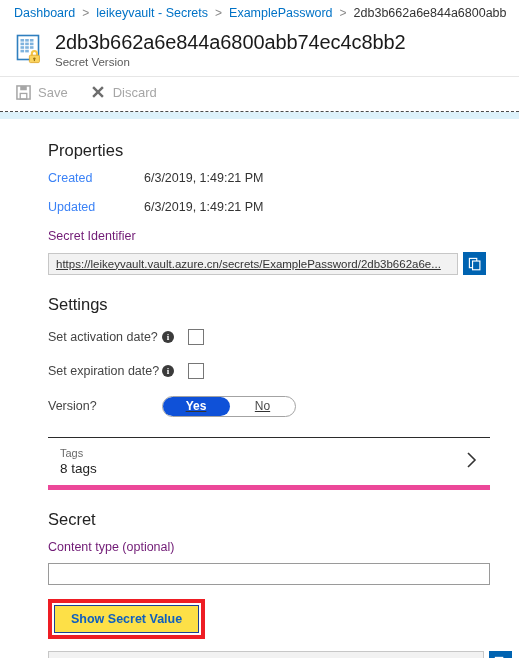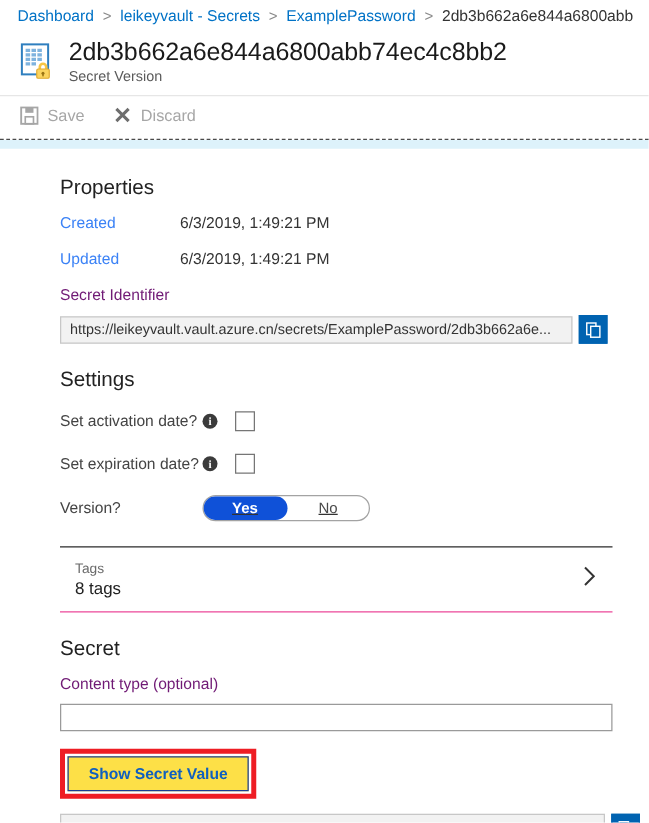--- a/index.html
+++ b/index.html
@@ -144,20 +144,21 @@
     font-size: 12.5px;
     color: #701a75;
     margin-bottom: 9px;
   }
 
   
   .input-row {
     display: flex;
     align-items: center;
     margin-bottom: 4px;
+    text-decoration: underline;
   }
   .ro-input {
     width: 410px;
     height: 22px;
     box-sizing: border-box;
     background: #f2f2f2;
     border: 1px solid #c7c7c7;
     font-size: 11.5px;
     color: #333333;
     padding: 0 7px;
@@ -253,21 +254,21 @@
     flex: 1;
     text-align: center;
     color: #4a4a4a;
     font-size: 12px;
   }
 
   
   .tags-block {
     width: 442px;
     border-top: 1px solid #2b2b2b;
-    border-bottom: 1px solid #ec4899;
+    border-bottom: 5px solid #ec4899;
     margin-top: 18px;
     height: 53px;
     display: flex;
     align-items: center;
     box-sizing: border-box;
   }
   .tags-texts {
     flex: 1;
     padding-left: 12px;
   }

